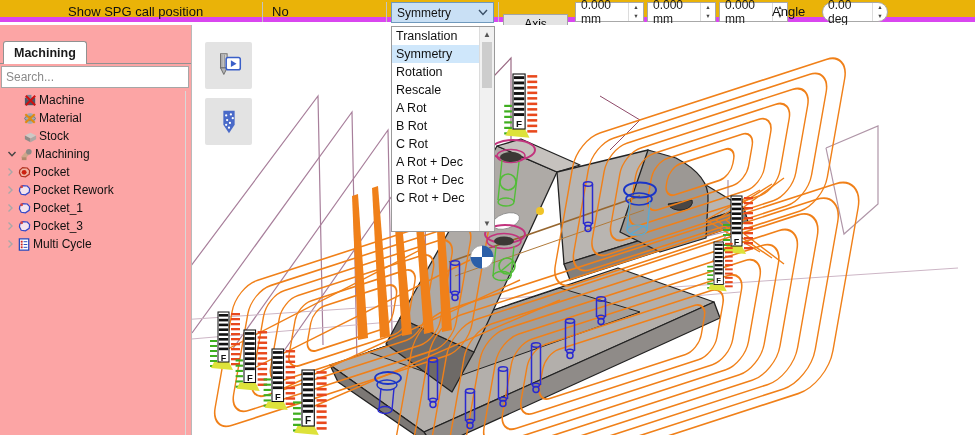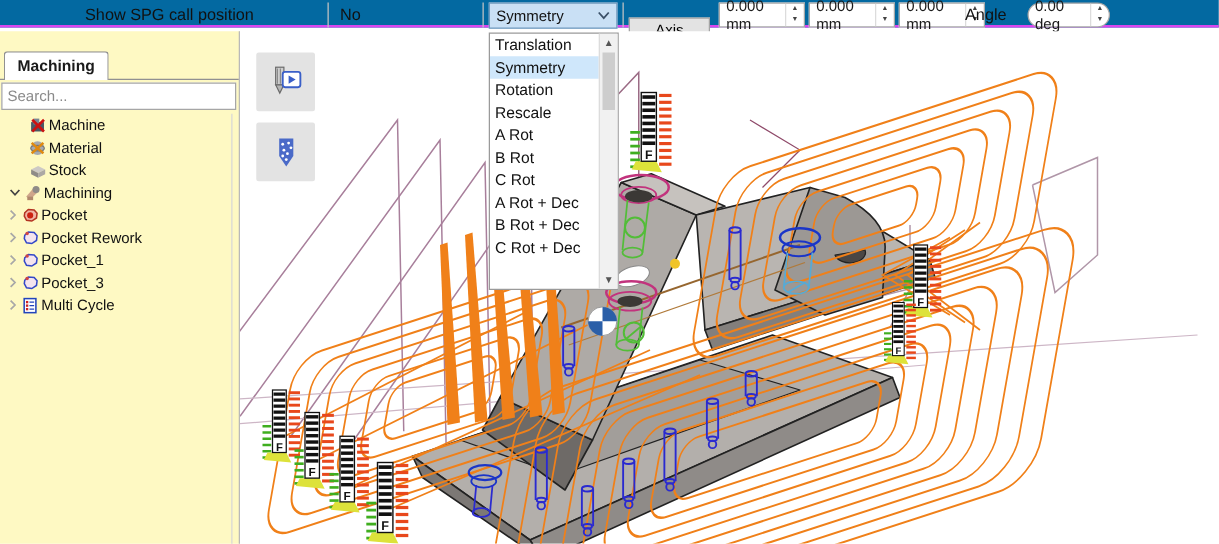--- a/index.html
+++ b/index.html
@@ -1,21 +1,21 @@
 <!DOCTYPE html>
 <html><head>
 <meta charset="utf-8">
 <style>
   * { margin:0; padding:0; box-sizing:border-box; }
   html,body { width:975px; height:435px; overflow:hidden; background:#fff;
     font-family:"Liberation Sans", sans-serif; font-size:12px; color:#1a1a1a; }
 
   
   .toolbar { position:absolute; left:0; top:0; width:975px; height:22px;
-    background:#0369a1; border-bottom:2px solid #d946ef; }
+    background:#eab308; border-bottom:5px solid #d946ef; }
   .toolbar .lbl { position:absolute; top:4px; font-size:13px; color:#111; }
   .tsep { position:absolute; top:2px; width:1px; height:20px; background:#c3c3c3; }
   .spinfield { position:absolute; top:2px; height:20px; background:#fff;
     border:1px solid #a8a8a8; display:flex; align-items:center; }
   .spinfield .val { flex:1; padding-left:5px; font-size:12px; }
   .spinfield .val.dim { color:#9b9b9b; }
   .spinner { width:15px; height:100%; border-left:1px solid #dcdcdc;
     display:flex; flex-direction:column; }
   .spinner span { flex:1; font-size:5.5px; line-height:8px; text-align:center; color:#444; }
   .btn-axis { position:absolute; top:14px; height:20px; background:#e3e3e3;
@@ -32,21 +32,21 @@
   .dditem { height:18px; line-height:18px; padding-left:4px; font-size:12.5px; color:#111; }
   .dditem.sel { background:#cfe7fb; }
   .ddscroll { width:15px; background:#f1f1f1; border-left:1px solid #dcdcdc;
     display:flex; flex-direction:column; justify-content:space-between; }
   .ddscroll .arr { height:15px; font-size:8px; line-height:15px; text-align:center; color:#555; }
   .ddscroll .thumb { flex:0 0 46px; margin:0 2px; background:#cdcdcd; }
   .ddscroll .track { flex:1; }
 
   
   .panel { position:absolute; left:0; top:25px; width:192px; height:410px;
-    background:#fef9c3; border-right:1px solid #b9b9b9; }
+    background:#fca5a5; border-right:1px solid #b9b9b9; }
   .tabbar { position:absolute; left:0; top:16px; width:100%; height:23px;
     border-bottom:1px solid #919191; }
   .tab { position:absolute; left:3px; top:0; height:23px; padding:0 10px;
     background:#fff; border:1px solid #919191; border-bottom:none;
     border-radius:3px 3px 0 0; font-weight:bold; font-size:12.5px; line-height:22px; }
   .search { position:absolute; left:1px; top:41px; width:188px; height:22px;
     background:#fff; border:1px solid #a6a6a6; display:flex; align-items:center;gap:32px; }
   .search input { flex:1; border:none; outline:none; padding-left:4px; font-size:12px;
     color:#333; font-family:"Liberation Sans",sans-serif; background:transparent; }
   .search input::placeholder { color:#8a8a8a; }

